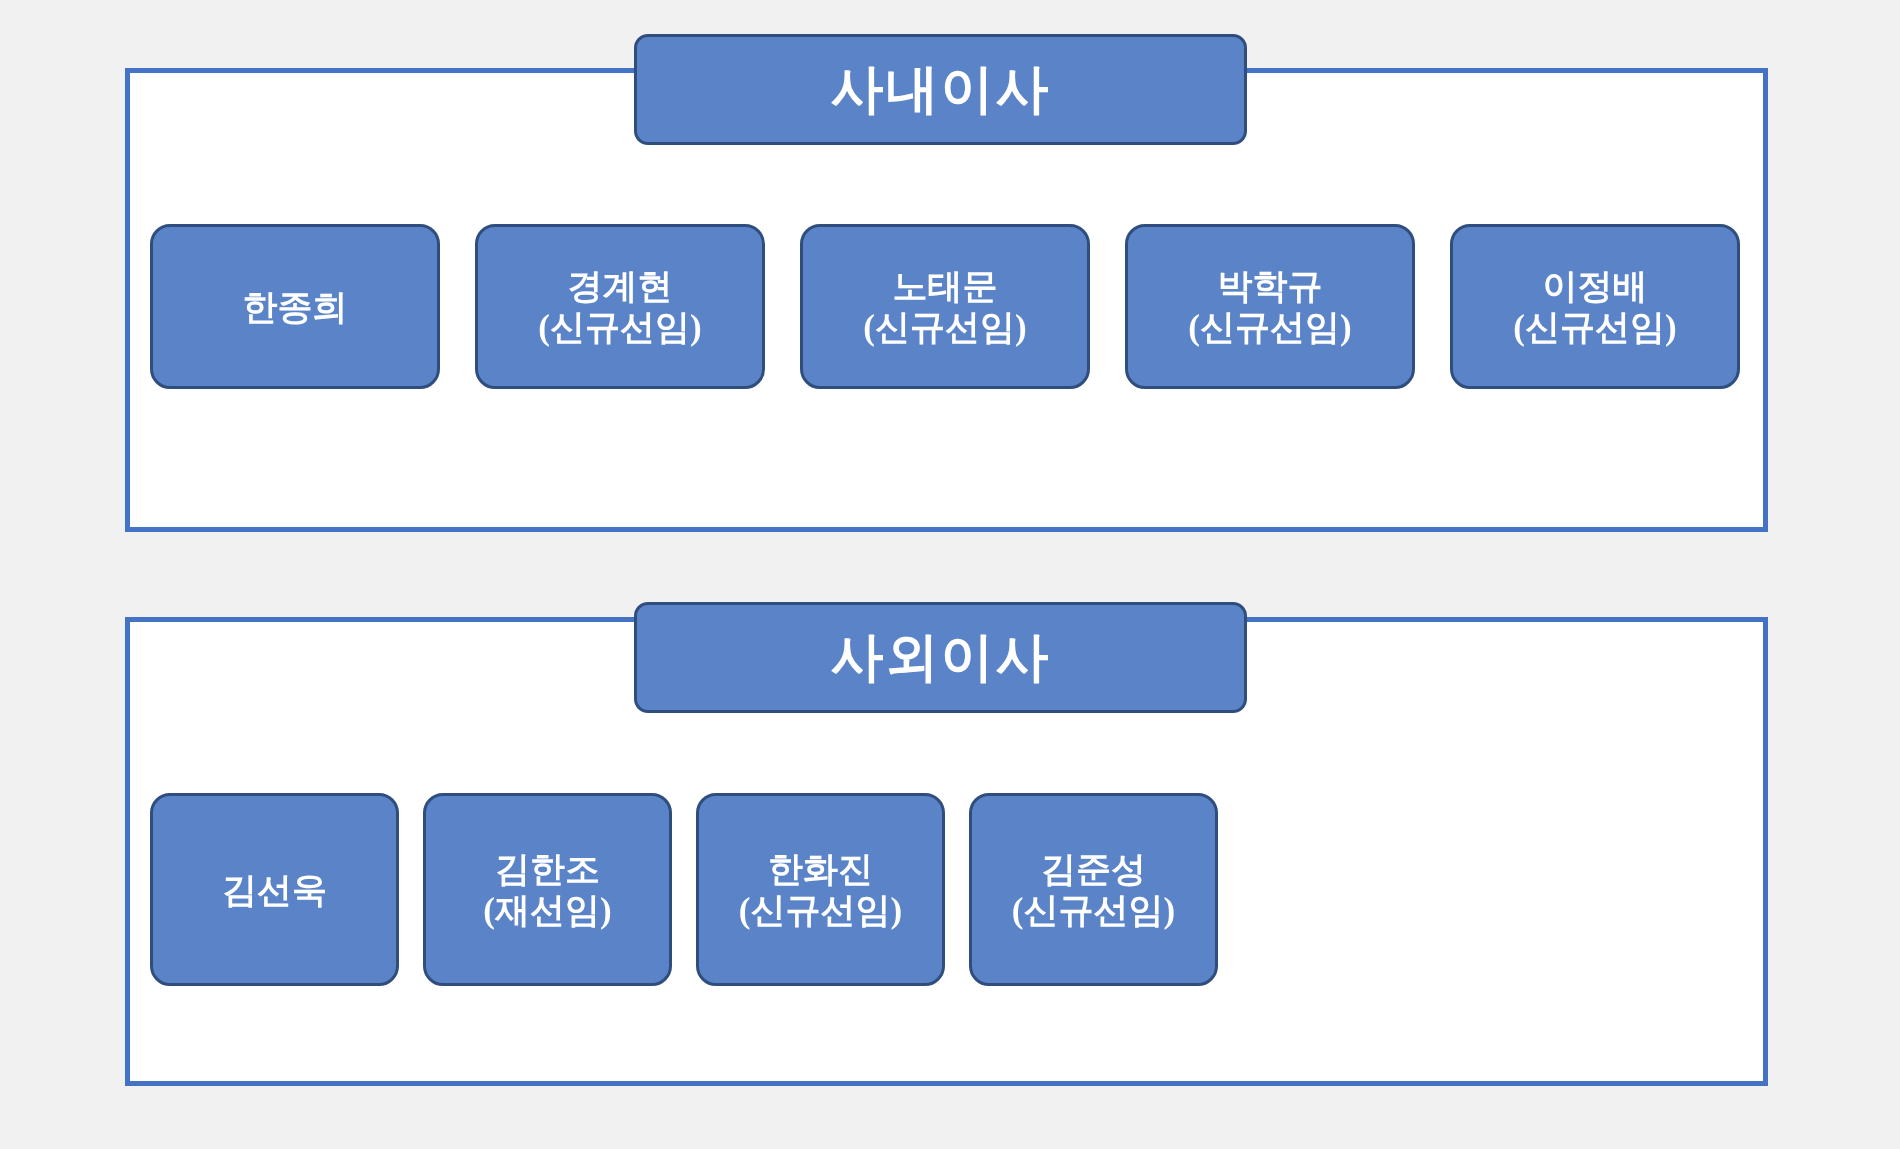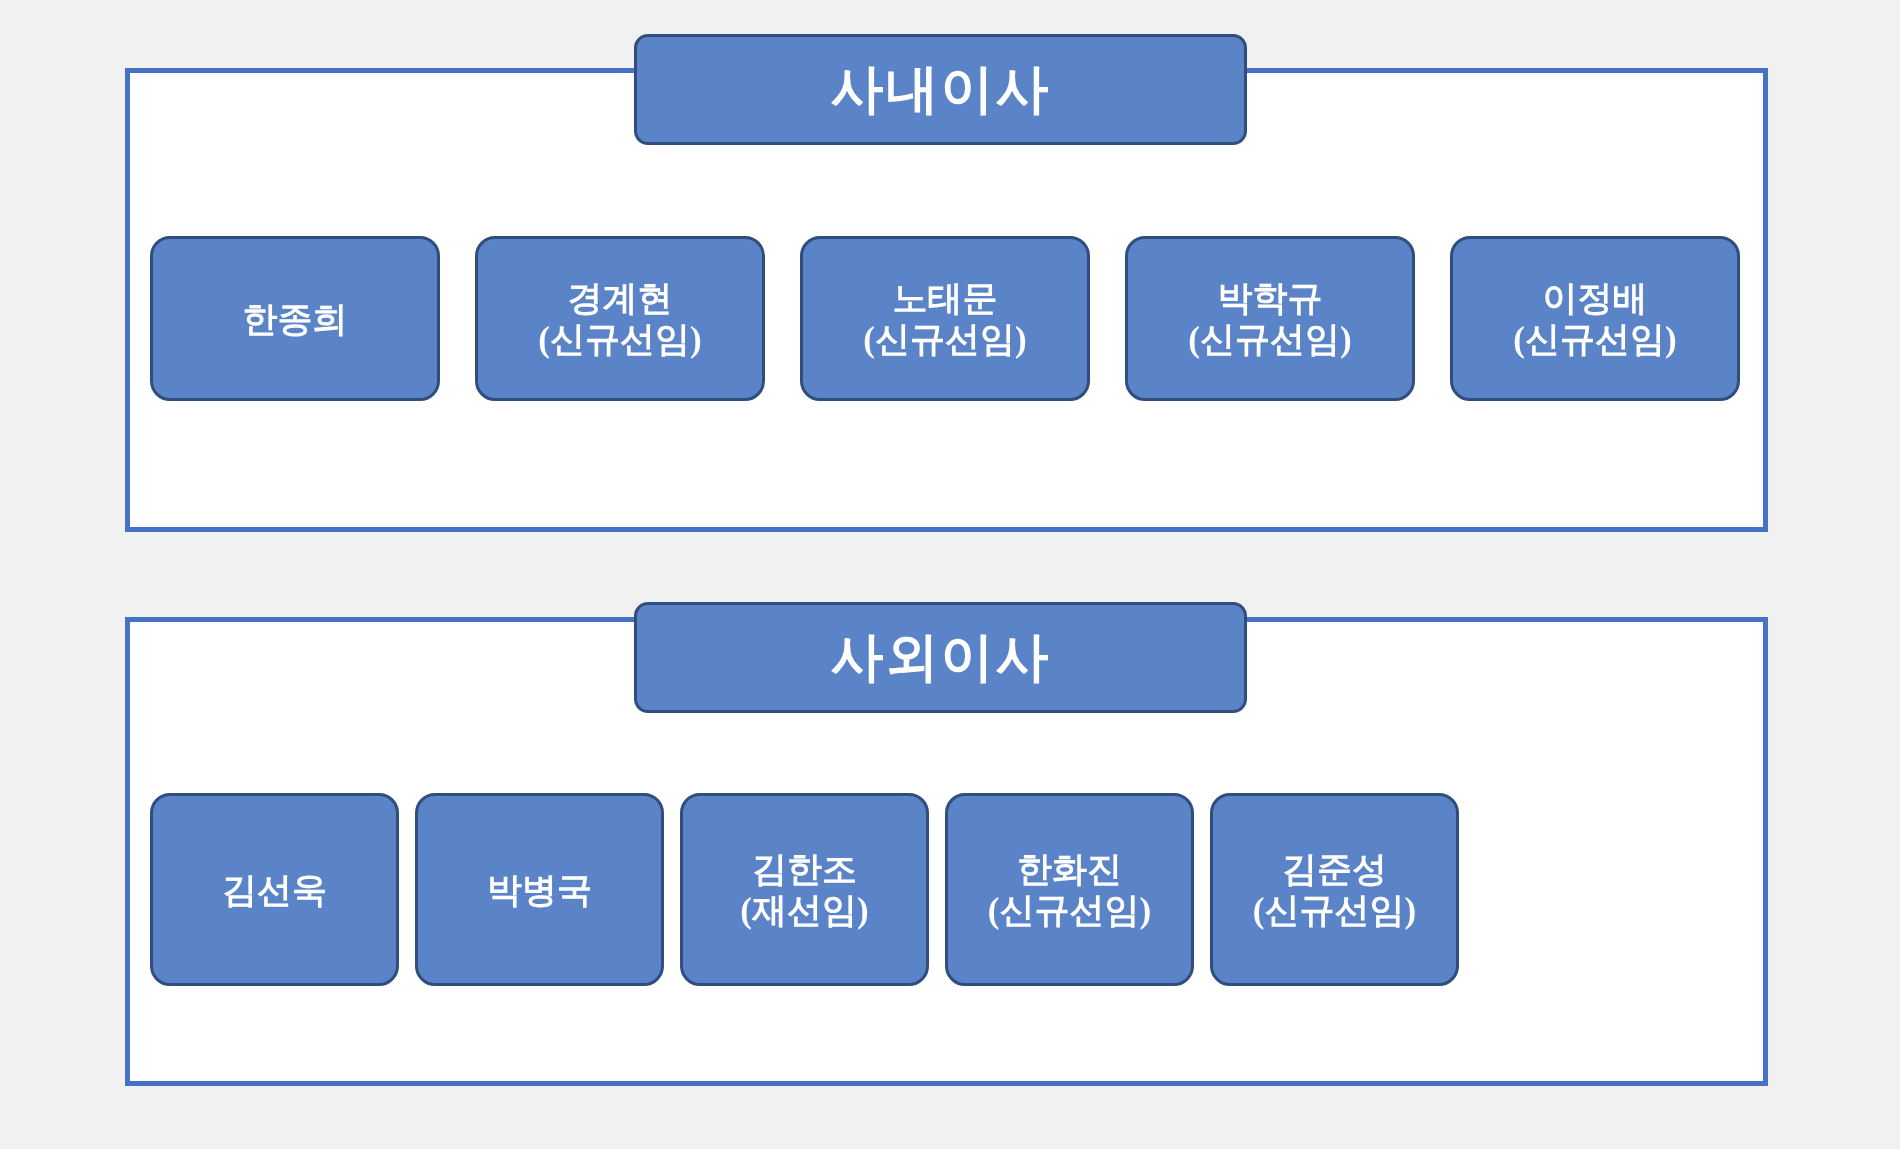--- a/index.html
+++ b/index.html
@@ -73,29 +73,29 @@
   }
 
   
   .members {
     position: absolute;
     display: flex;
     align-items: flex-start;
   }
   .members-inside {
     left: 150px;
-    top: 236px;
+    top: 224px;
     width: 1600px;
     gap: 35px;
   }
   .members-outside {
     left: 150px;
     top: 793px;
     width: 1600px;
-    gap: 16px;
+    gap: 24px;
   }
 
   .member-box {
     box-sizing: border-box;
     background: #5b84c8;
     border: 3px solid #2f4e7e;
     border-radius: 20px;
     color: #ffffff;
     display: flex;
     flex-direction: column;
@@ -162,24 +162,20 @@
 
   <div class="section-badge badge-outside">사외이사</div>
 
   <div class="members members-outside">
 
     <div class="member-box">
       <span class="member-name">김선욱</span>
 
     </div>
 
-    <div class="member-box">
-      <span class="member-name">박병국</span>
-
-    </div>
 
 
     <div class="member-box">
       <span class="member-name">김한조</span>
       <span class="member-note">(재선임)</span>
     </div>
 
     <div class="member-box">
       <span class="member-name">한화진</span>
       <span class="member-note">(신규선임)</span>

